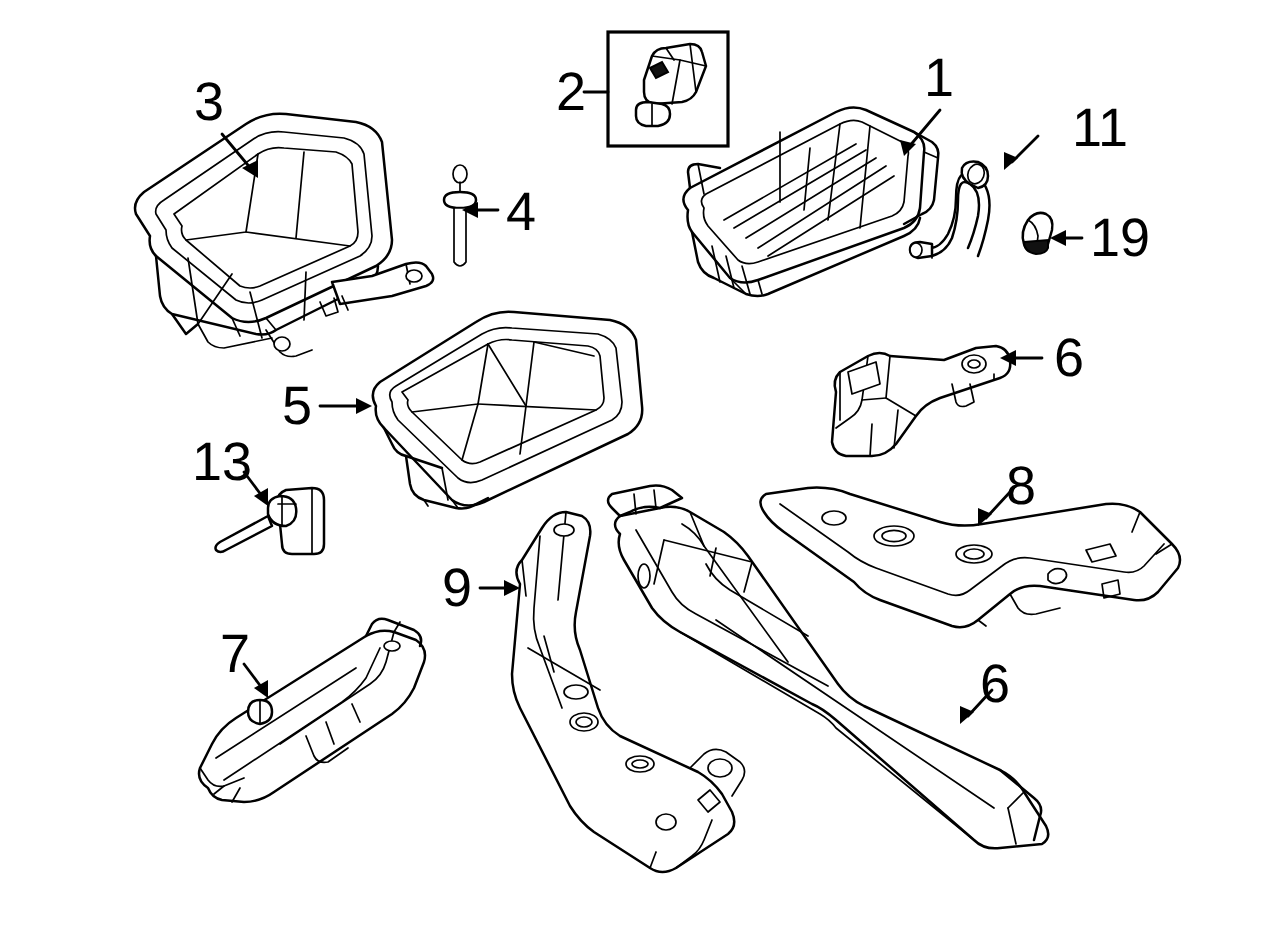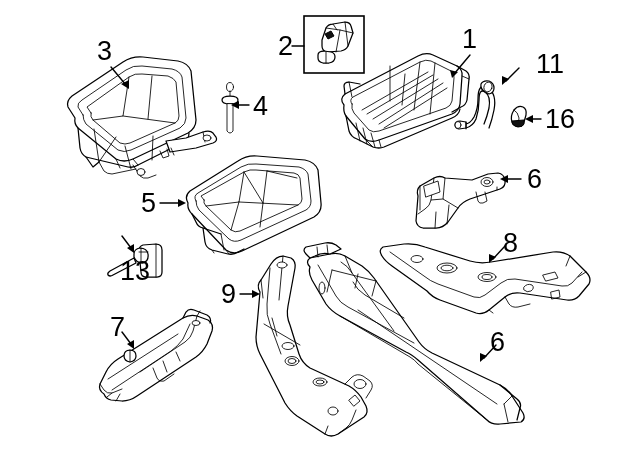--- a/index.html
+++ b/index.html
@@ -381,16 +381,16 @@
   <div class="label-num" style="left:278px; top:33px;">2</div>
   <div class="label-num" style="left:97px; top:38px;">3</div>
   <div class="label-num" style="left:253px; top:93px;">4</div>
   <div class="label-num" style="left:141px; top:190px;">5</div>
   <div class="label-num" style="left:527px; top:166px;">6</div>
   <div class="label-num" style="left:110px; top:314px;">7</div>
   <div class="label-num" style="left:503px; top:230px;">8</div>
   <div class="label-num" style="left:221px; top:281px;">9</div>
   <div class="label-num" style="left:490px; top:329px;">6</div>
   <div class="label-num" style="left:536px; top:51px;">11</div>
-  <div class="label-num" style="left:545px; top:106px;">16</div>
-  <div class="label-num" style="left:120px; top:218px;margin-top:40px;">13</div>
+  <div class="label-num" style="left:545px; top:106px;">19</div>
+  <div class="label-num" style="left:96px; top:218px;">13</div>
 
 </div>
 
 </body></html>

